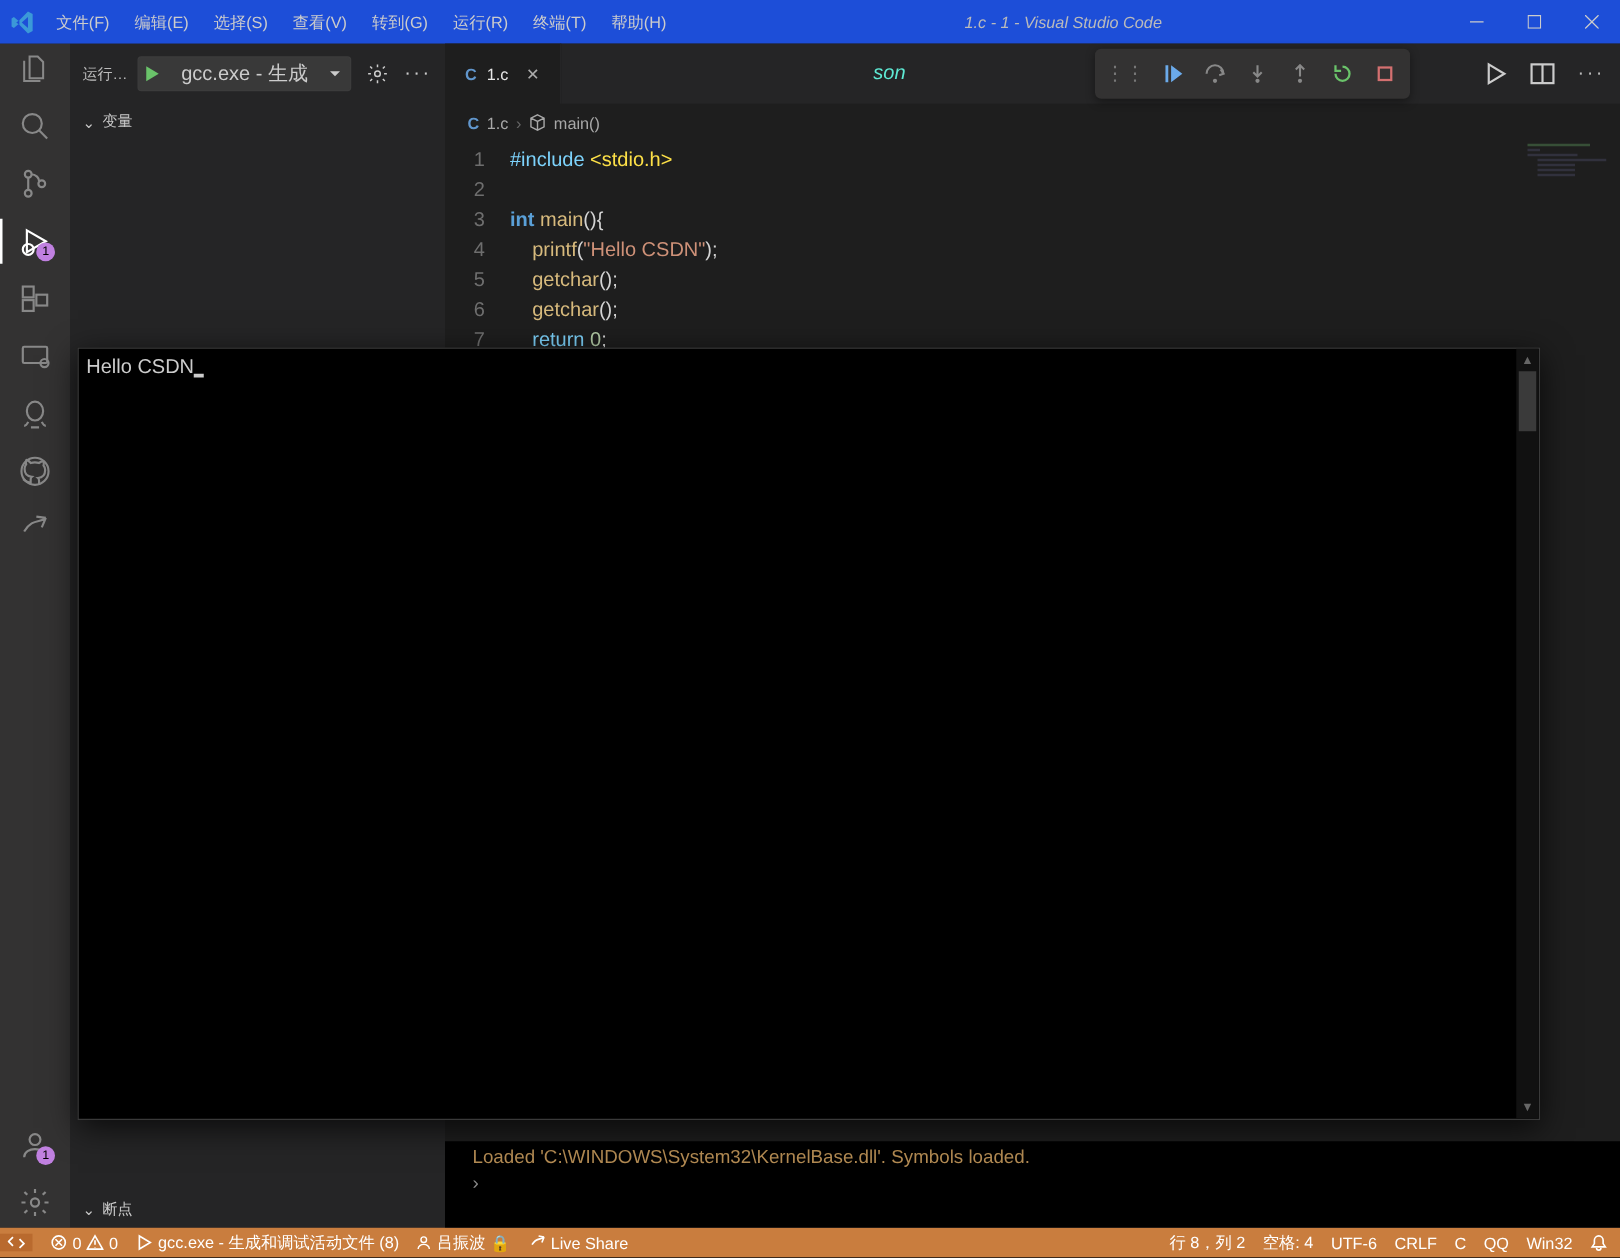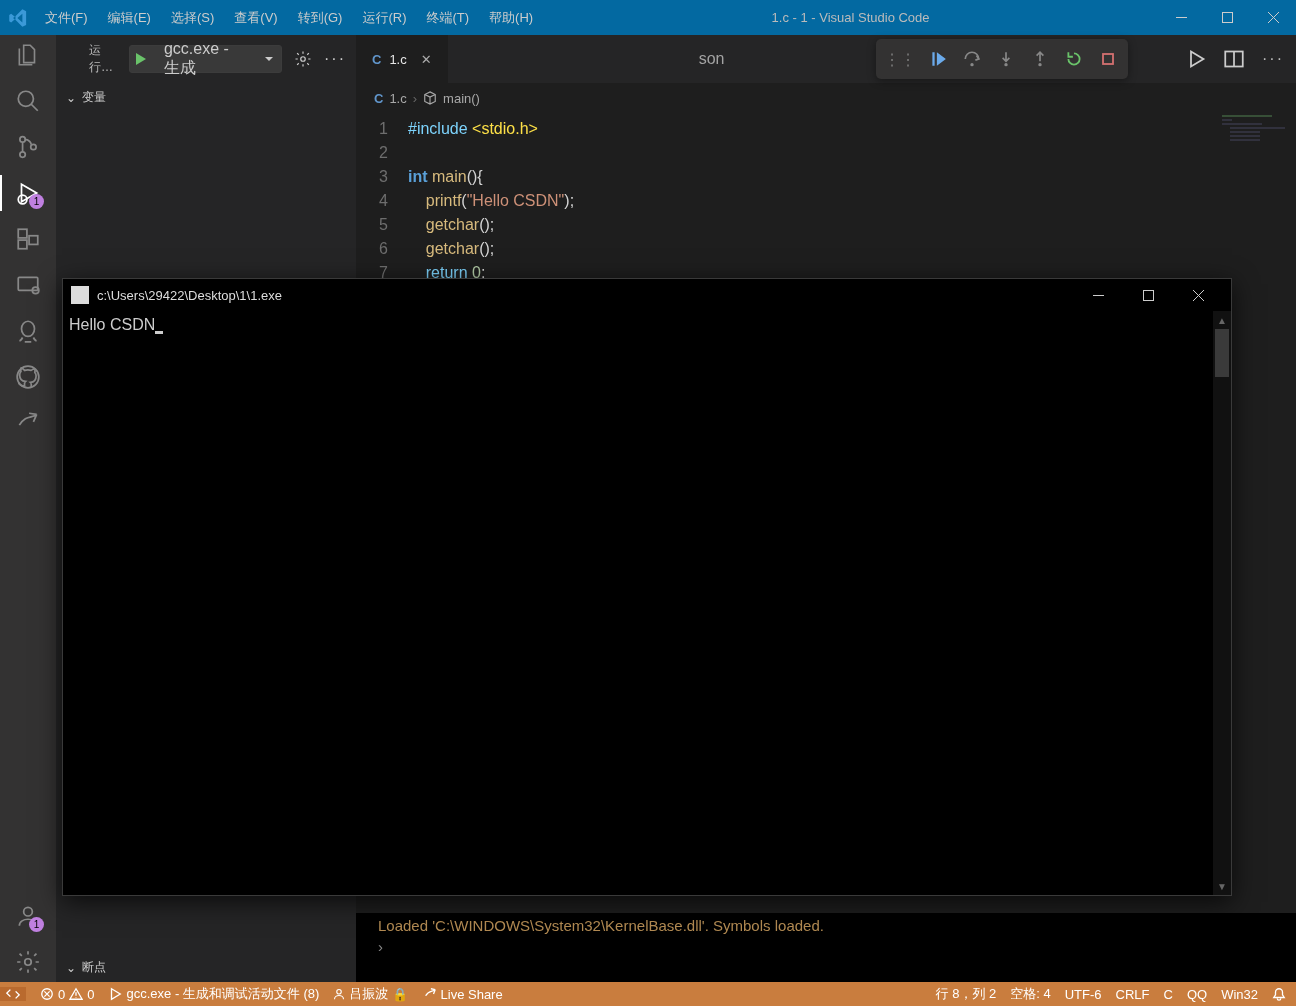--- a/index.html
+++ b/index.html
@@ -1,37 +1,37 @@
 <!DOCTYPE html>
 <html><head>
 <meta charset="utf-8">
 <style>
   * { margin: 0; padding: 0; box-sizing: border-box; font-family: -apple-system, "Segoe UI", sans-serif; }
   body { width: 1296px; height: 1006px; background: #1e1e1e; color: #ccc; overflow: hidden; position: relative; }
   
-  .titlebar { height: 35px; background: #0369a1; display: flex; align-items: center; font-size: 13px; color: #ccc; }
+  .titlebar { height: 35px; background: #1d4ed8; display: flex; align-items: center; font-size: 13px; color: #ccc; }
   .titlebar .vs-logo { width: 35px; display:flex; align-items:center; justify-content:center;}
   .menu { display: flex; height: 100%; }
   .menu-item { padding: 0 10px; display:flex; align-items:center; cursor:pointer;}
-  .title-center { flex:1; text-align:center; color:#bbb;}
+  .title-center { flex:1; text-align:center; color:#bbb;font-style:italic;}
   .win-ctrls { display:flex; }
   .win-btn { width:46px; height:35px; display:flex; align-items:center; justify-content:center; color:#ccc; cursor:pointer;}
   
   .main { display:flex; height: calc(100% - 35px - 24px); }
   
   .activity { width:56px; background:#333232; display:flex; flex-direction:column; align-items:center; justify-content:space-between; padding:6px 0;}
   .activity-top, .activity-bottom { display:flex; flex-direction:column; align-items:center; gap:18px;}
   .act-icon { width:28px; height:28px; color:#888; display:flex; align-items:center; justify-content:center; cursor:pointer; position:relative;}
   .act-icon.active { color:#fff;}
   .act-icon.active::before { content:""; position:absolute; left:-14px; top:-4px; bottom:-4px; width:2px; background:#fff;}
   .badge { position:absolute; bottom:-2px; right:-2px; background:#c080e0; color:#000; border-radius:50%; font-size:10px; width:15px; height:15px; display:flex; align-items:center; justify-content:center;}
   
   .side { width:300px; background:#252526; display:flex; flex-direction:column; }
   .side-header { height:48px; display:flex; align-items:center; padding:0 10px; gap:8px; border-bottom:0; }
-  .side-header-label { color:#bbb; font-size:12px;margin-left:23px;}
+  .side-header-label { color:#bbb; font-size:12px;}
   .run-select { display:flex; align-items:center; background:#393939; border:1px solid #3c3c3c; height:28px; padding:0 6px 0 2px; gap:16px; border-radius:3px;}
   .play-tri { color:#6ac36a;}
   .gear-b { color:#ccc; margin-left:4px;}
   .section-hdr { padding:6px 10px; font-size:12px; color:#ccc; display:flex; align-items:center; gap:6px; cursor:pointer;}
   .chev { display:inline-block; }
   .side-body { flex:1;}
   
   .editor { flex:1; display:flex; flex-direction:column; background:#1e1e1e; position:relative;}
   .tabbar { height:48px; background:#252526; display:flex; align-items:stretch; position:relative;}
   .tab { display:flex; align-items:center; padding:0 16px; gap:8px; background:#1e1e1e; border-right:1px solid #252526; font-size:13px; color:#e6e6e6; cursor:pointer;}
@@ -274,21 +274,21 @@
               <path d="M3 8a5 5 0 105-5"></path>
               <path d="M3 2v4h4"></path>
             </svg>
           </div>
         <div class="dbg-btn stop">
             <svg width="16" height="16" viewBox="0 0 16 16">
               <rect x="3" y="3" width="10" height="10" fill="none" stroke="currentColor" stroke-width="1.8"></rect>
             </svg>
           </div>
       </div>
-      <span style="align-self:center;color:#a3a3a3;margin-left:250px;">son</span>
+      <span style="align-self:center;color:#5eead4;margin-left:250px;font-style:italic;">son</span>
       <div class="editor-actions">
         <span>
             <svg width="20" height="20" viewBox="0 0 16 16" fill="none" stroke="#ccc" stroke-width="1.4">
               <path d="M4 2l10 6-10 6z"></path>
             </svg>
           </span>
         <span>
             <svg width="20" height="20" viewBox="0 0 16 16" fill="none" stroke="#ccc" stroke-width="1.4">
               <rect x="1" y="2" width="14" height="12"></rect>
               <path d="M8 2v12"></path>
@@ -419,41 +419,20 @@
     <div class="seg">Win32</div>
     <div class="seg">
         <svg width="14" height="14" viewBox="0 0 16 16" fill="none" stroke="#fff" stroke-width="1.5">
           <path d="M8 2a4 4 0 014 4v3l2 3H2l2-3V6a4 4 0 014-4zM6 13a2 2 0 004 0"></path>
         </svg>
       </div>
   </div>
 </div>
 
 <div class="console-window">
-  <div class="console-title">
-    <span class="ico"></span>
-    <span>c:\Users\29422\Desktop\1\1.exe</span>
-    <div class="console-ctrls">
-      <div class="win-btn">
-          <svg width="11" height="11">
-            <rect y="5" width="11" height="1" fill="#ccc"></rect>
-          </svg>
-        </div>
-      <div class="win-btn">
-          <svg width="11" height="11">
-            <rect x="0.5" y="0.5" width="10" height="10" fill="none" stroke="#ccc"></rect>
-          </svg>
-        </div>
-      <div class="win-btn">
-          <svg width="11" height="11">
-            <path stroke="#ccc" d="M0 0l11 11M11 0L0 11"></path>
-          </svg>
-        </div>
-    </div>
-  </div>
   <div class="console-body">
     <span>Hello CSDN</span><span class="cursor"></span>
     <div class="console-scroll">
       <div class="arr">▲</div>
       <div class="thumb"></div>
       <div class="arr" style="position:absolute;bottom:0;left:0;right:0;">▼</div>
     </div>
   </div>
 </div>
 

